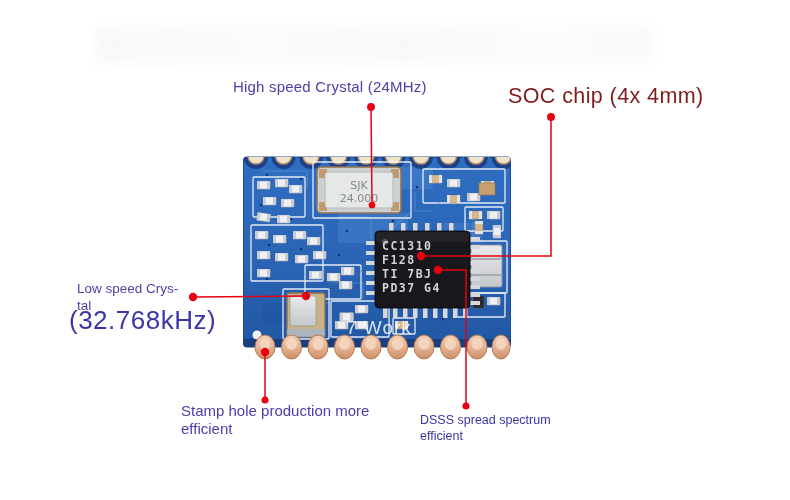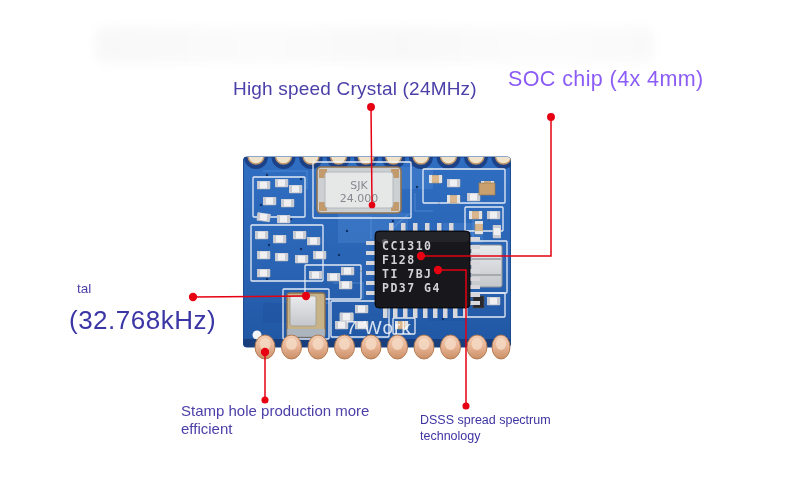--- a/index.html
+++ b/index.html
@@ -6,22 +6,22 @@
   body{
     width:790px;height:500px;position:relative;background:#ffffff;
     font-family:"Liberation Sans", sans-serif;overflow:hidden;
   }
   .ghost{
     position:absolute;left:95px;top:26px;width:560px;height:38px;
     background:linear-gradient(90deg,#e8e8ea 0%,#f2f2f4 30%,#e9e9ec 55%,#f4f4f6 80%,#ececee 100%);
     opacity:.28;filter:blur(5px);border-radius:12px;
   }
   .label{position:absolute;color:#4b3fa8;}
-  .lbl-hs{left:233px;top:78px;font-size:19px;letter-spacing:.2px;}
-  .lbl-soc{left:508px;top:67px;font-size:21.5px;color:#8b5cf6;letter-spacing:.4px;}
+  .lbl-hs{left:233px;top:78px;font-size:15px;letter-spacing:.2px;}
+  .lbl-soc{left:508px;top:84px;font-size:21.5px;color:#7f1d1d;letter-spacing:.4px;}
   .lbl-ls{left:77px;top:281px;font-size:13.5px;line-height:1.25;}
   .lbl-freq{left:69px;top:305px;font-size:26px;color:#3b36a6;letter-spacing:.5px;}
   .lbl-stamp{left:181px;top:402px;font-size:15px;width:205px;line-height:1.22;}
   .lbl-dsss{left:420px;top:413px;font-size:12.5px;width:168px;line-height:1.25;color:#3c34a2;}
   .pcb-wrap{position:absolute;left:243px;top:153px;width:247px;height:212px;}
   .overlay{position:absolute;left:0;top:0;pointer-events:none;}
 </style>
 </head>
 <body>
 
@@ -286,25 +286,26 @@
         <ellipse cx="207.5" cy="191" rx="5.5" ry="6"></ellipse>
         <ellipse cx="234" cy="191" rx="5.5" ry="6"></ellipse>
         <ellipse cx="258" cy="191" rx="5" ry="6"></ellipse>
   </g>
 </svg>
 </div>
 
 <div class="label lbl-hs">High speed Crystal (24MHz)</div>
 <div class="label lbl-soc">SOC chip (4x 4mm)</div>
 <div class="label lbl-ls">
+  <div>Low speed Crys-</div>
   <div>tal</div>
 </div>
 <div class="label lbl-freq">(32.768kHz)</div>
 <div class="label lbl-stamp">Stamp hole production more efficient</div>
-<div class="label lbl-dsss">DSSS spread spectrum technology</div>
+<div class="label lbl-dsss">DSSS spread spectrum efficient</div>
 
 <svg class="overlay" width="790" height="500" viewBox="0 0 790 500">
   <g stroke="#e60012" stroke-width="1.5" fill="#e60012">
     <g>
       <line x1="371" y1="107" x2="372" y2="205"></line>
       <circle cx="371" cy="107" r="3.2"></circle>
         <circle cx="372" cy="205" r="2.6"></circle>
     </g>
     <g>
       <polyline points="551,117 551,256 421,256" fill="none"></polyline>

